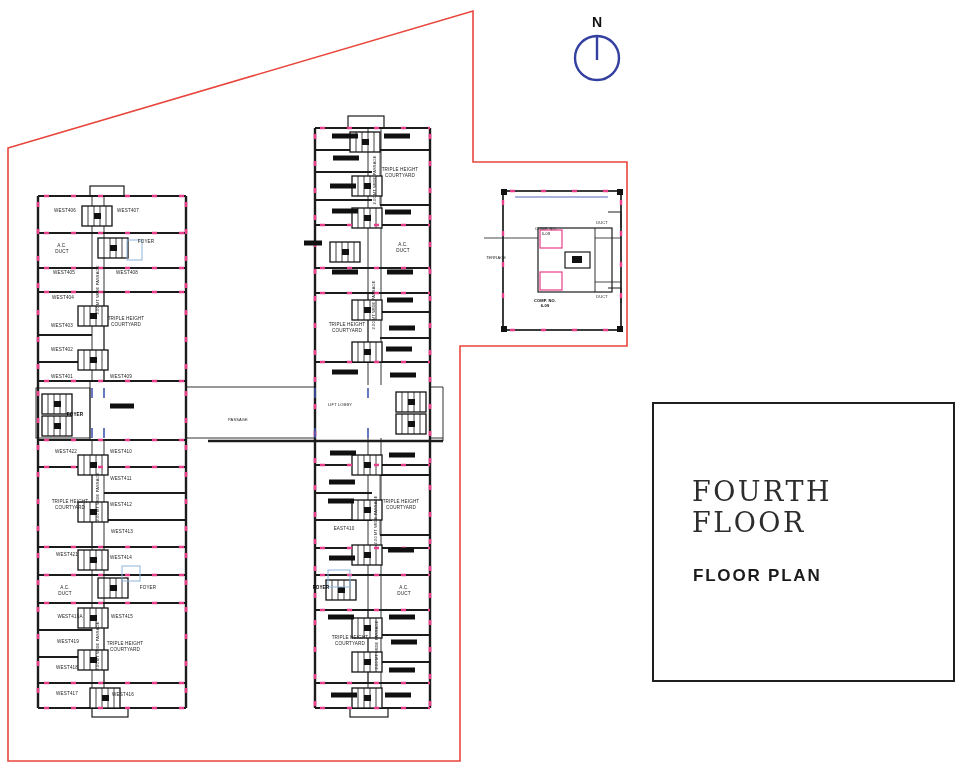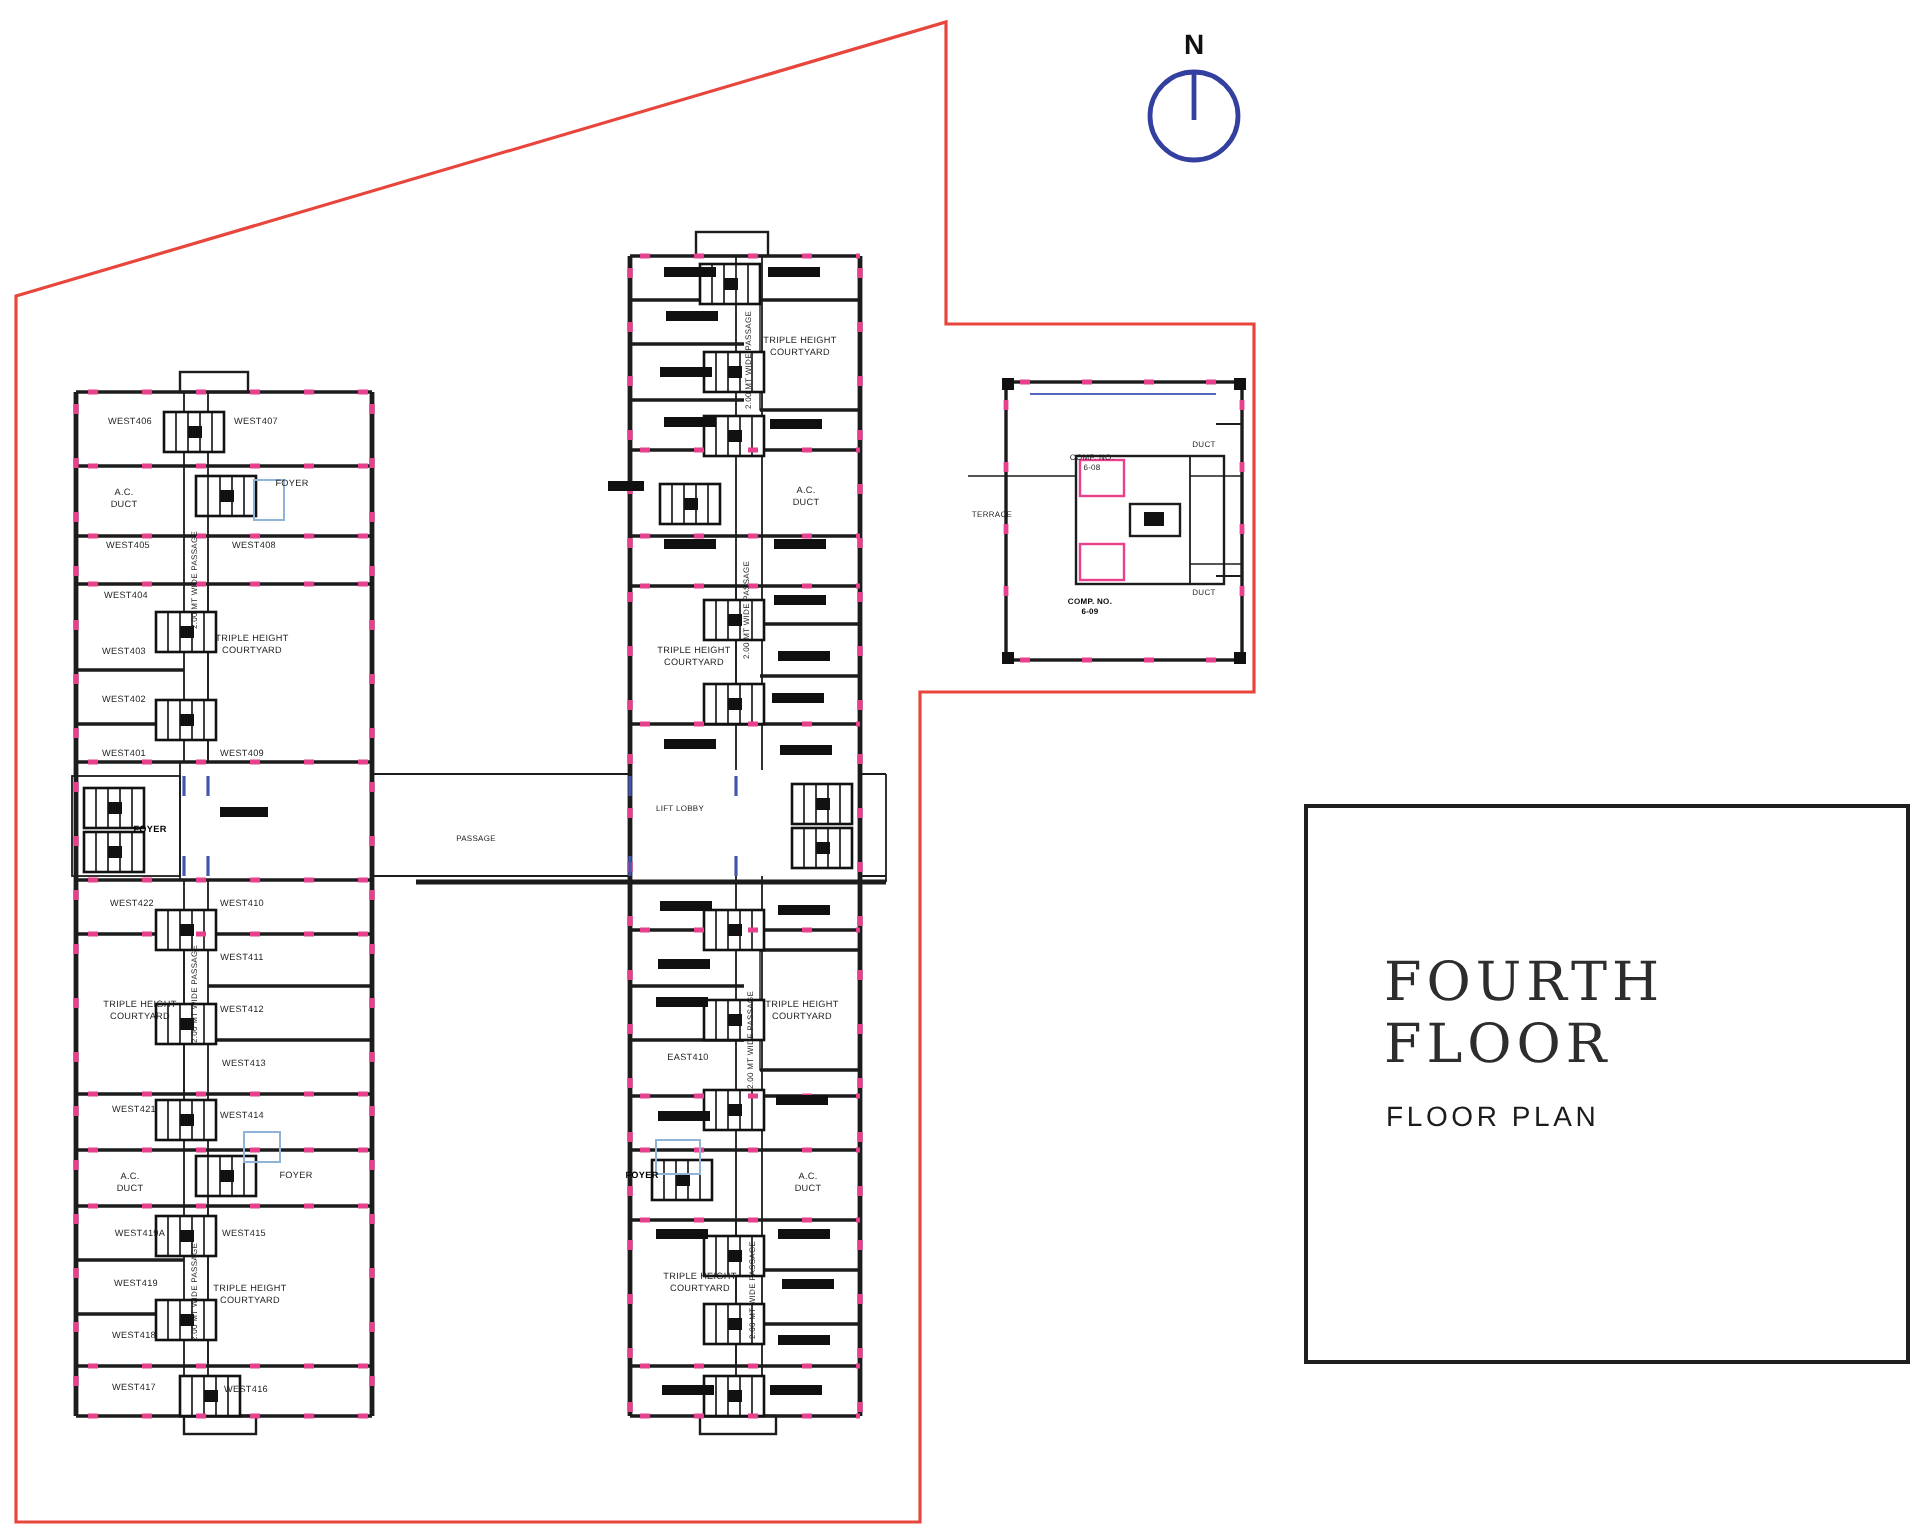--- a/index.html
+++ b/index.html
@@ -11,21 +11,21 @@
               letter-spacing:.15px;}
   .plan-label.rot{transform:translate(-50%,-50%) rotate(-90deg);}
   .plan-label.bold{font-weight:bold;color:#000;}
   .redacted-bar{position:absolute;background:#101010;transform:translate(-50%,-50%);}
   #compass-n{position:absolute;left:597px;top:22px;transform:translate(-50%,-50%);
              font-weight:bold;font-size:14px;color:#111;}
   #title-block{position:absolute;left:652px;top:402px;width:303px;height:280px;
                border:2.5px solid #1f1f1f;box-sizing:border-box;background:#fff;}
   #title-block h1{margin:72px 0 0 38px;font-family:"DejaVu Serif","Liberation Serif",serif;
                   font-weight:400;font-size:27px;letter-spacing:2.5px;color:#2d2d2d;}
-  #title-block p{margin:12px 0 0 39px;font-weight:normal;font-size:14px;
+  #title-block p{margin:28px 0 0 39px;font-weight:bold;font-size:17px;
                  letter-spacing:1.8px;color:#1b1b1b;}
 </style>
 </head>
 <body>
 
 <div id="stage">
 
   <svg id="plan-svg" width="963" height="768" viewBox="0 0 963 768">
     <defs>
       <g id="core">

